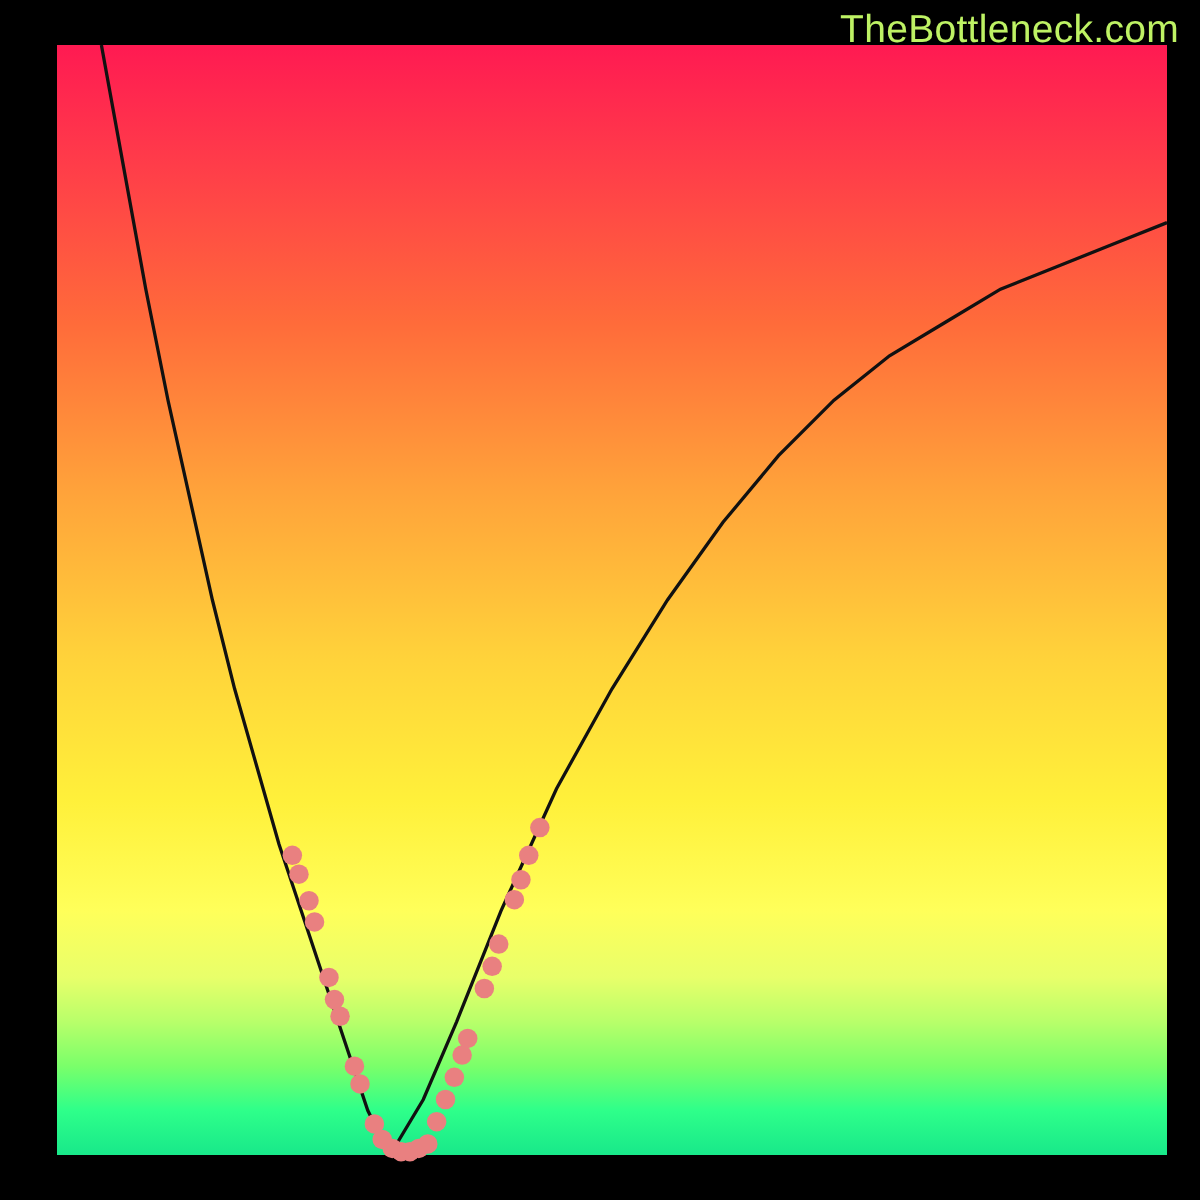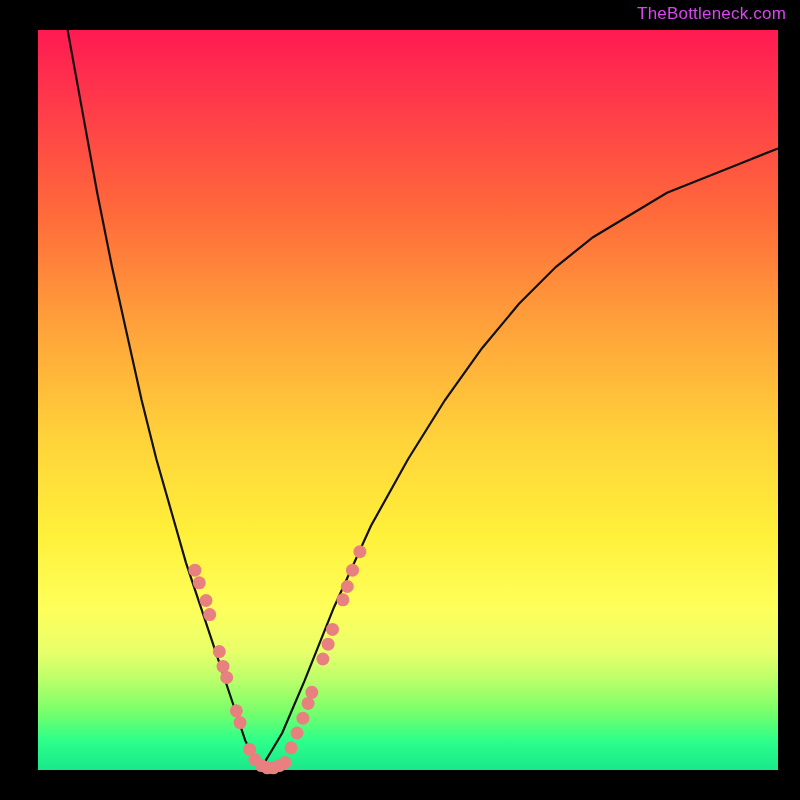--- a/index.html
+++ b/index.html
@@ -37,22 +37,22 @@
       #b8ff6a 88%,
       #7aff6a 92%,
       #2eff8a 96%,
       #18e88a 100%
     );
   }
   .watermark {
     position: absolute;
     top: 4px;
     right: 14px;
-    color: #d946ef;
-    font-size: 17px;
+    color: #bef264;
+    font-size: 26px;
     letter-spacing: 0.2px;
     user-select: none;
   }
   svg.curves {
     position: absolute;
     left: 0;
     top: 0;
     width: 740px;
     height: 740px;
     overflow: visible;

